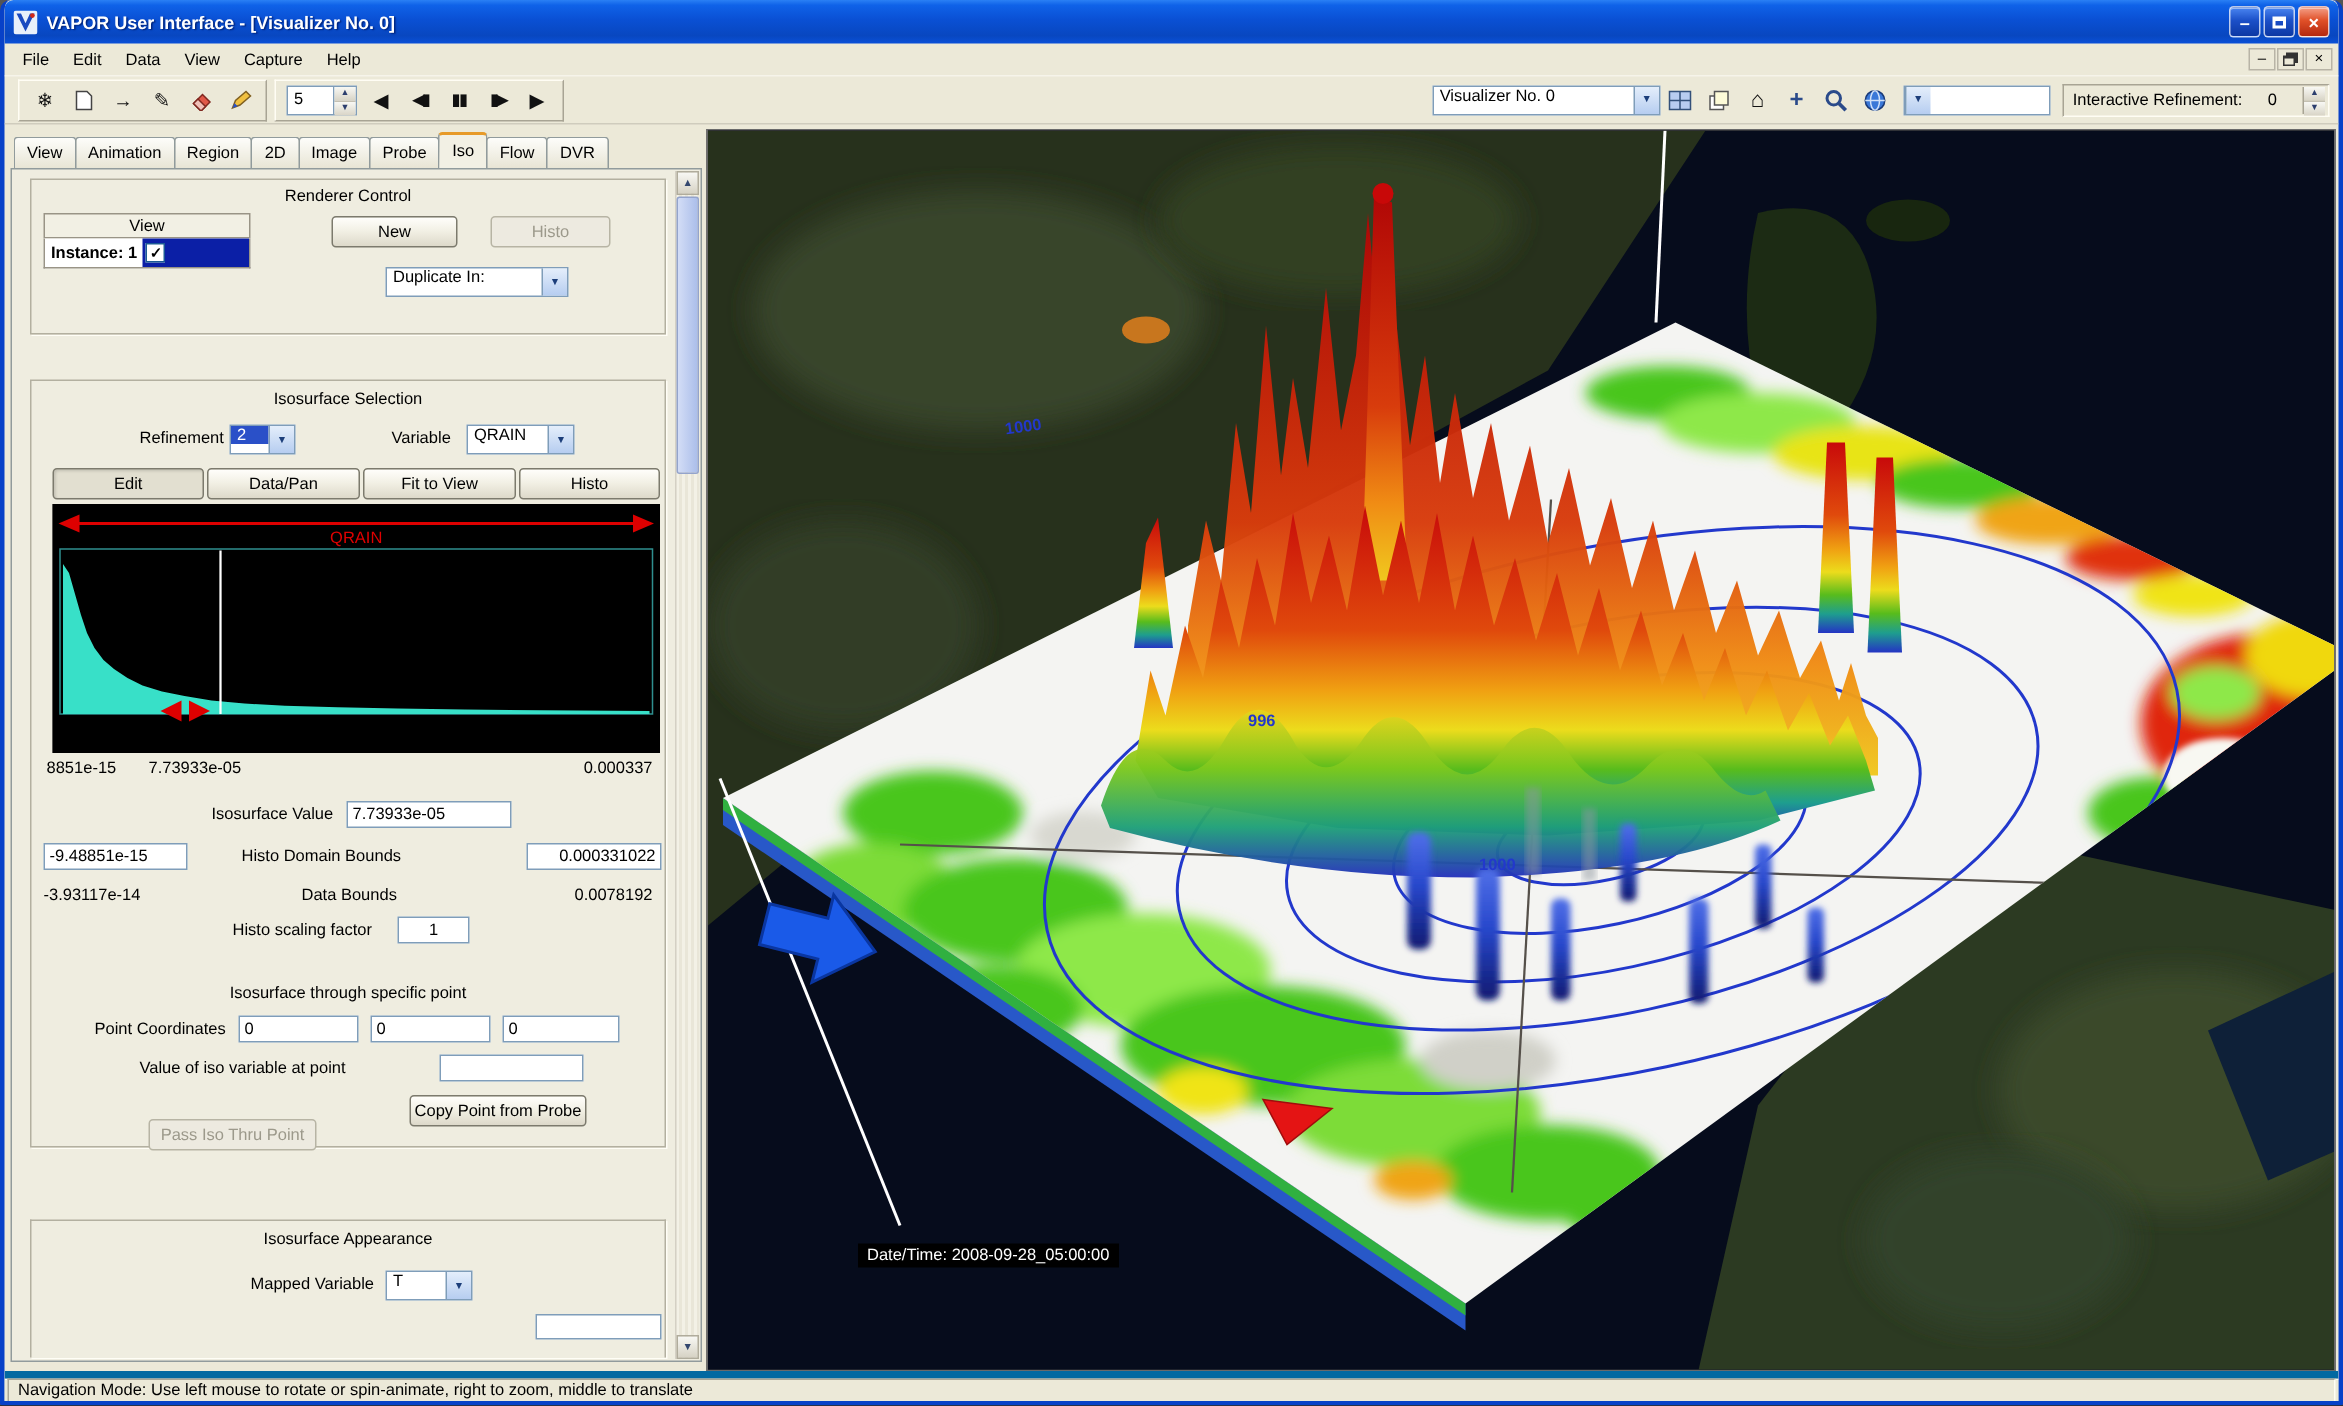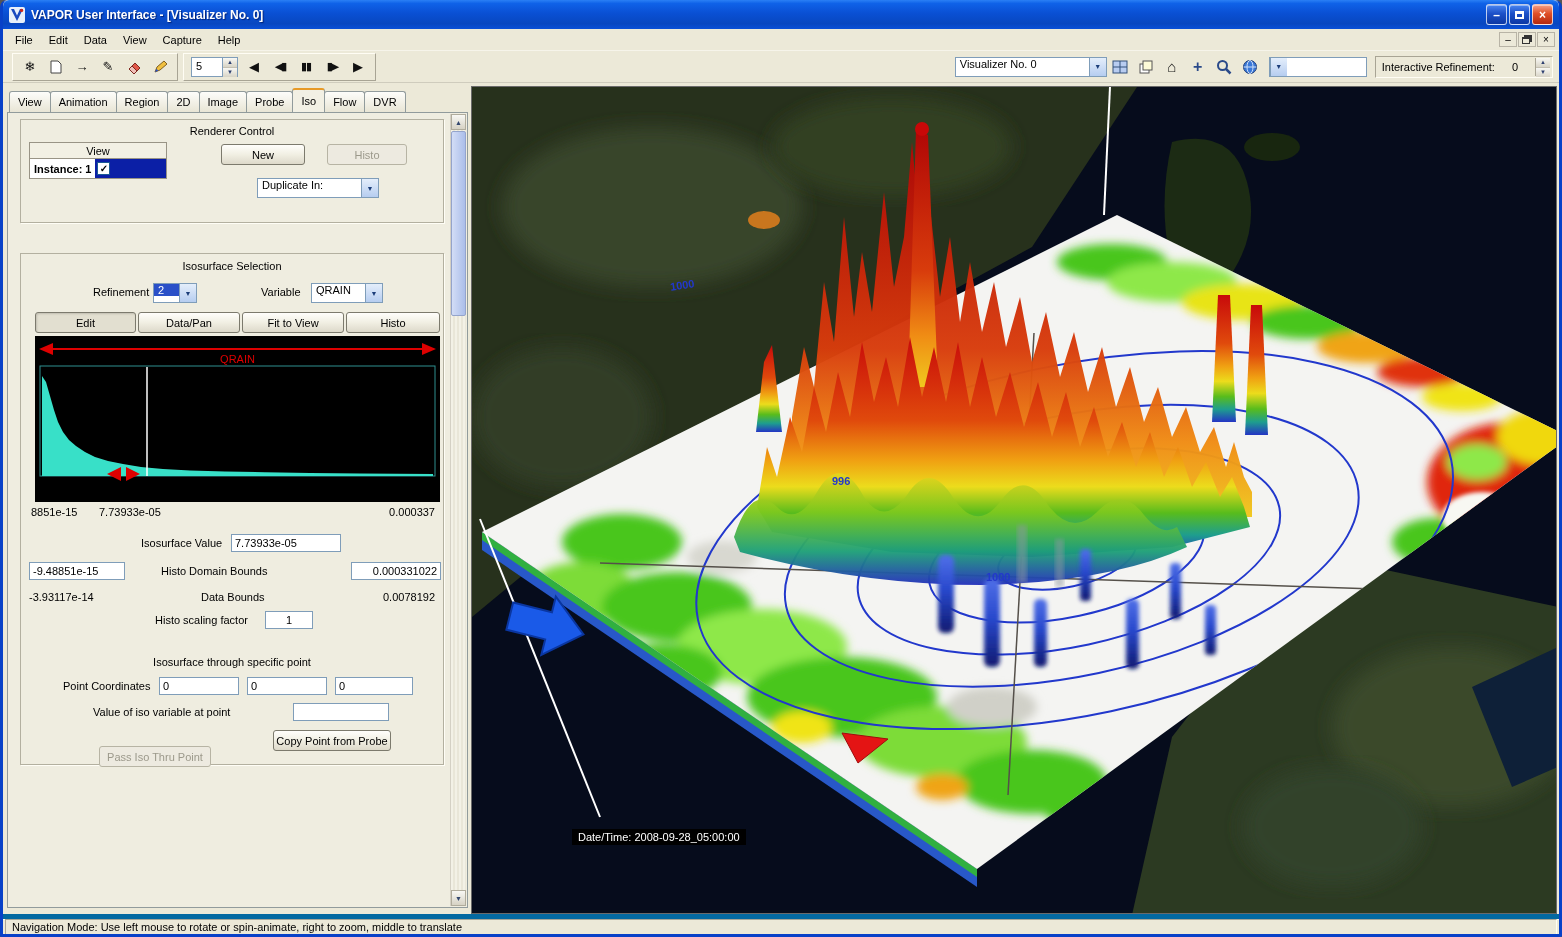--- a/index.html
+++ b/index.html
@@ -334,20 +334,29 @@
         <input class="input abs" style="left: 226px; top: 423px; width: 80px; height: 18px;" value="0">
         <input class="input abs" style="left: 314px; top: 423px; width: 78px; height: 18px;" value="0">
 
         <span class="lbl" style="left:72px; top:452px;">Value of iso variable at point</span>
         <input class="input abs" style="left: 272px; top: 449px; width: 96px; height: 18px;" value="">
 
         <span class="btn disabled" style="position:absolute; left:78px; top:492px; width:112px; height:21px;">Pass Iso Thru Point</span>
         <span class="btn" style="position:absolute; left:252px; top:476px; width:118px; height:21px;">Copy Point from Probe</span>
       </div>
 
+      <div class="group" style="left:12px; top:700px; width:424px; height:92px; border-bottom:none;">
+        <span class="lbl" style="left:0; top:6px; width:100%; text-align:center;">Isosurface Appearance</span>
+        <span class="lbl" style="left:146px; top:36px;">Mapped Variable</span>
+        <span class="combo" style="position:absolute; left:236px; top:33px; width:58px;">
+          <span class="val">T</span>
+          <span class="arr">▼</span>
+        </span>
+        <input class="input abs" style="left: 336px; top: 62px; width: 84px; height: 17px;">
+      </div>
 
       <div class="vscroll">
         <span class="sc-btn" style="top:0;">
             <span>▲</span>
           </span>
         <span class="sc-thumb"></span>
         <span class="sc-btn" style="bottom:0;">
             <span>▼</span>
           </span>
       </div>

